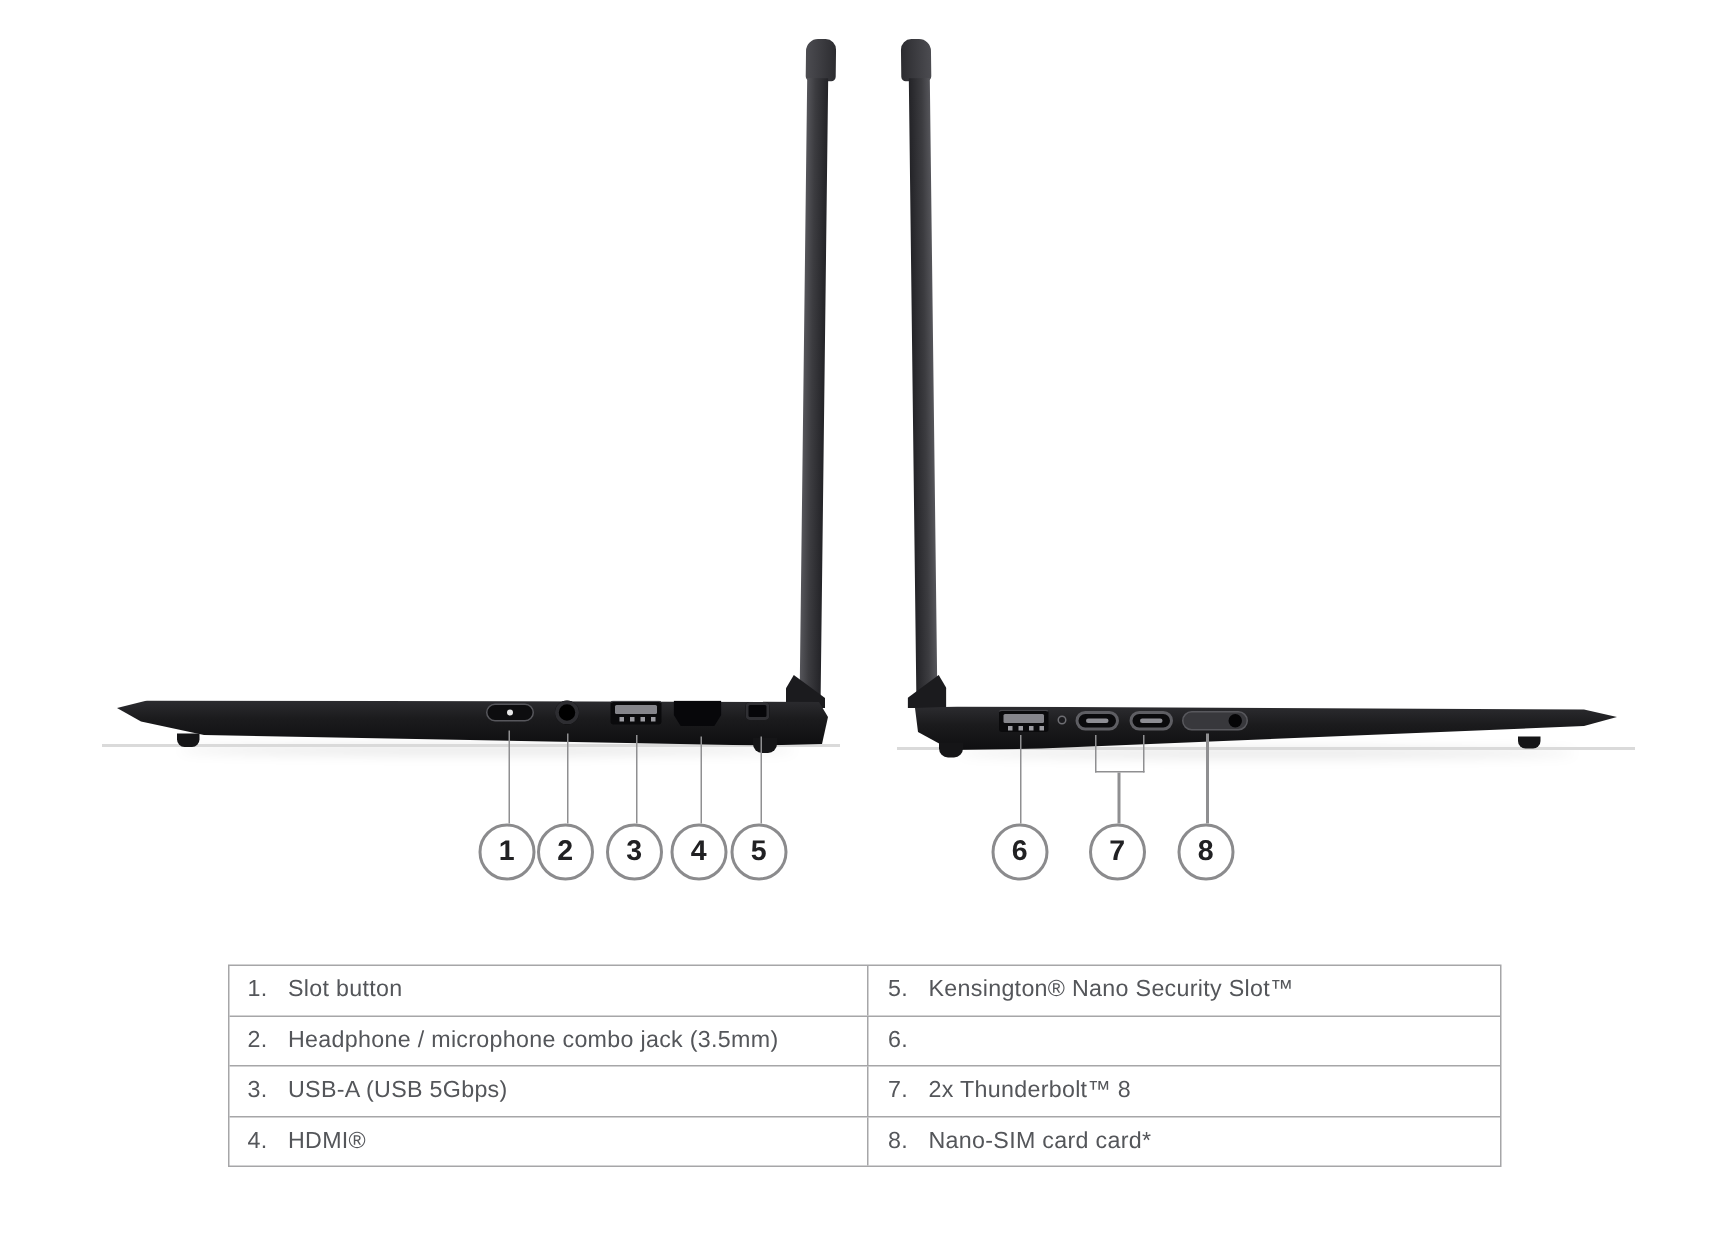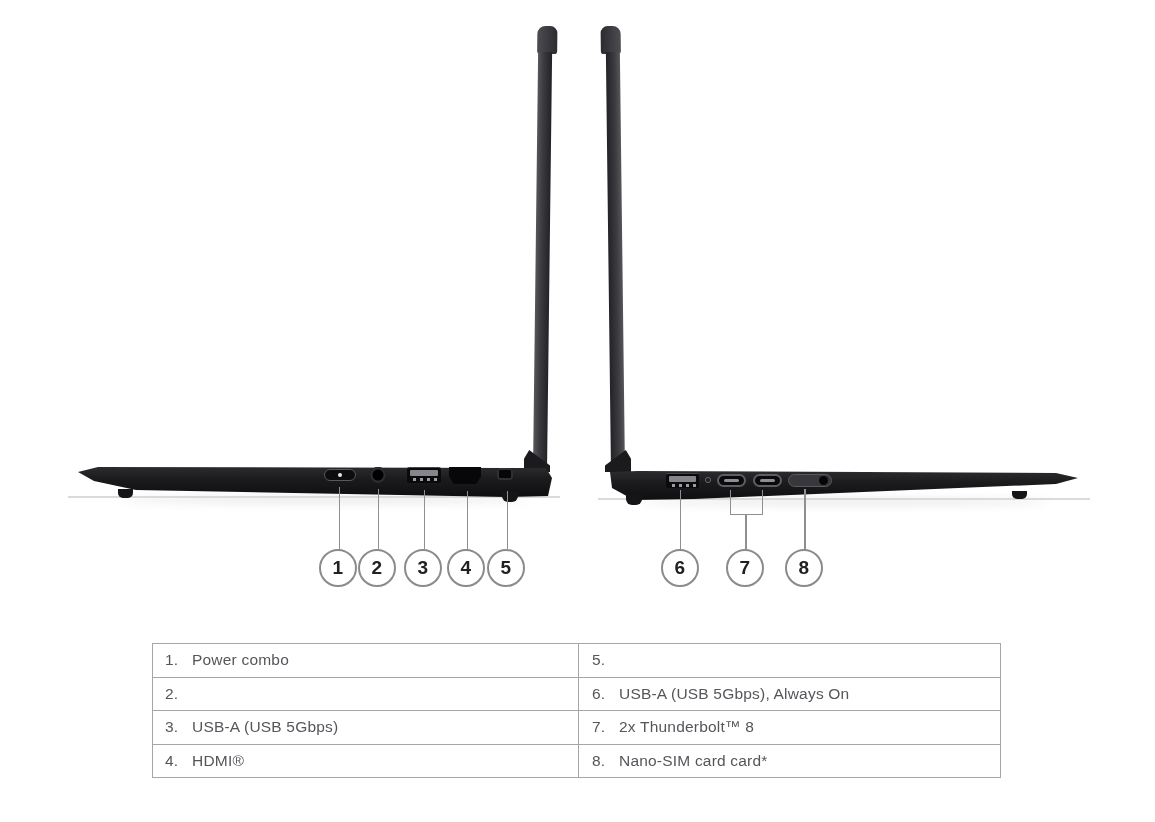--- a/index.html
+++ b/index.html
@@ -200,33 +200,34 @@
       </div>
     <div class="abs callout" style="left:785px; top:549px;">
         <span>8</span>
       </div>
   </div>
 
   <div class="abs legend">
     <div class="row">
       <div class="cell l">
         <span class="num">1.</span>
-        <span>Power combo</span>
+        <span>Slot button</span>
       </div>
       <div class="cell r">
         <span class="num">5.</span>
+        <span>Kensington® Nano Security Slot™</span>
       </div>
     </div>
     <div class="row">
       <div class="cell l">
         <span class="num">2.</span>
+        <span>Headphone / microphone combo jack (3.5mm)</span>
       </div>
       <div class="cell r">
         <span class="num">6.</span>
-        <span>USB-A (USB 5Gbps), Always On</span>
       </div>
     </div>
     <div class="row">
       <div class="cell l">
         <span class="num">3.</span>
         <span>USB-A (USB 5Gbps)</span>
       </div>
       <div class="cell r">
         <span class="num">7.</span>
         <span>2x Thunderbolt™ 8</span>

